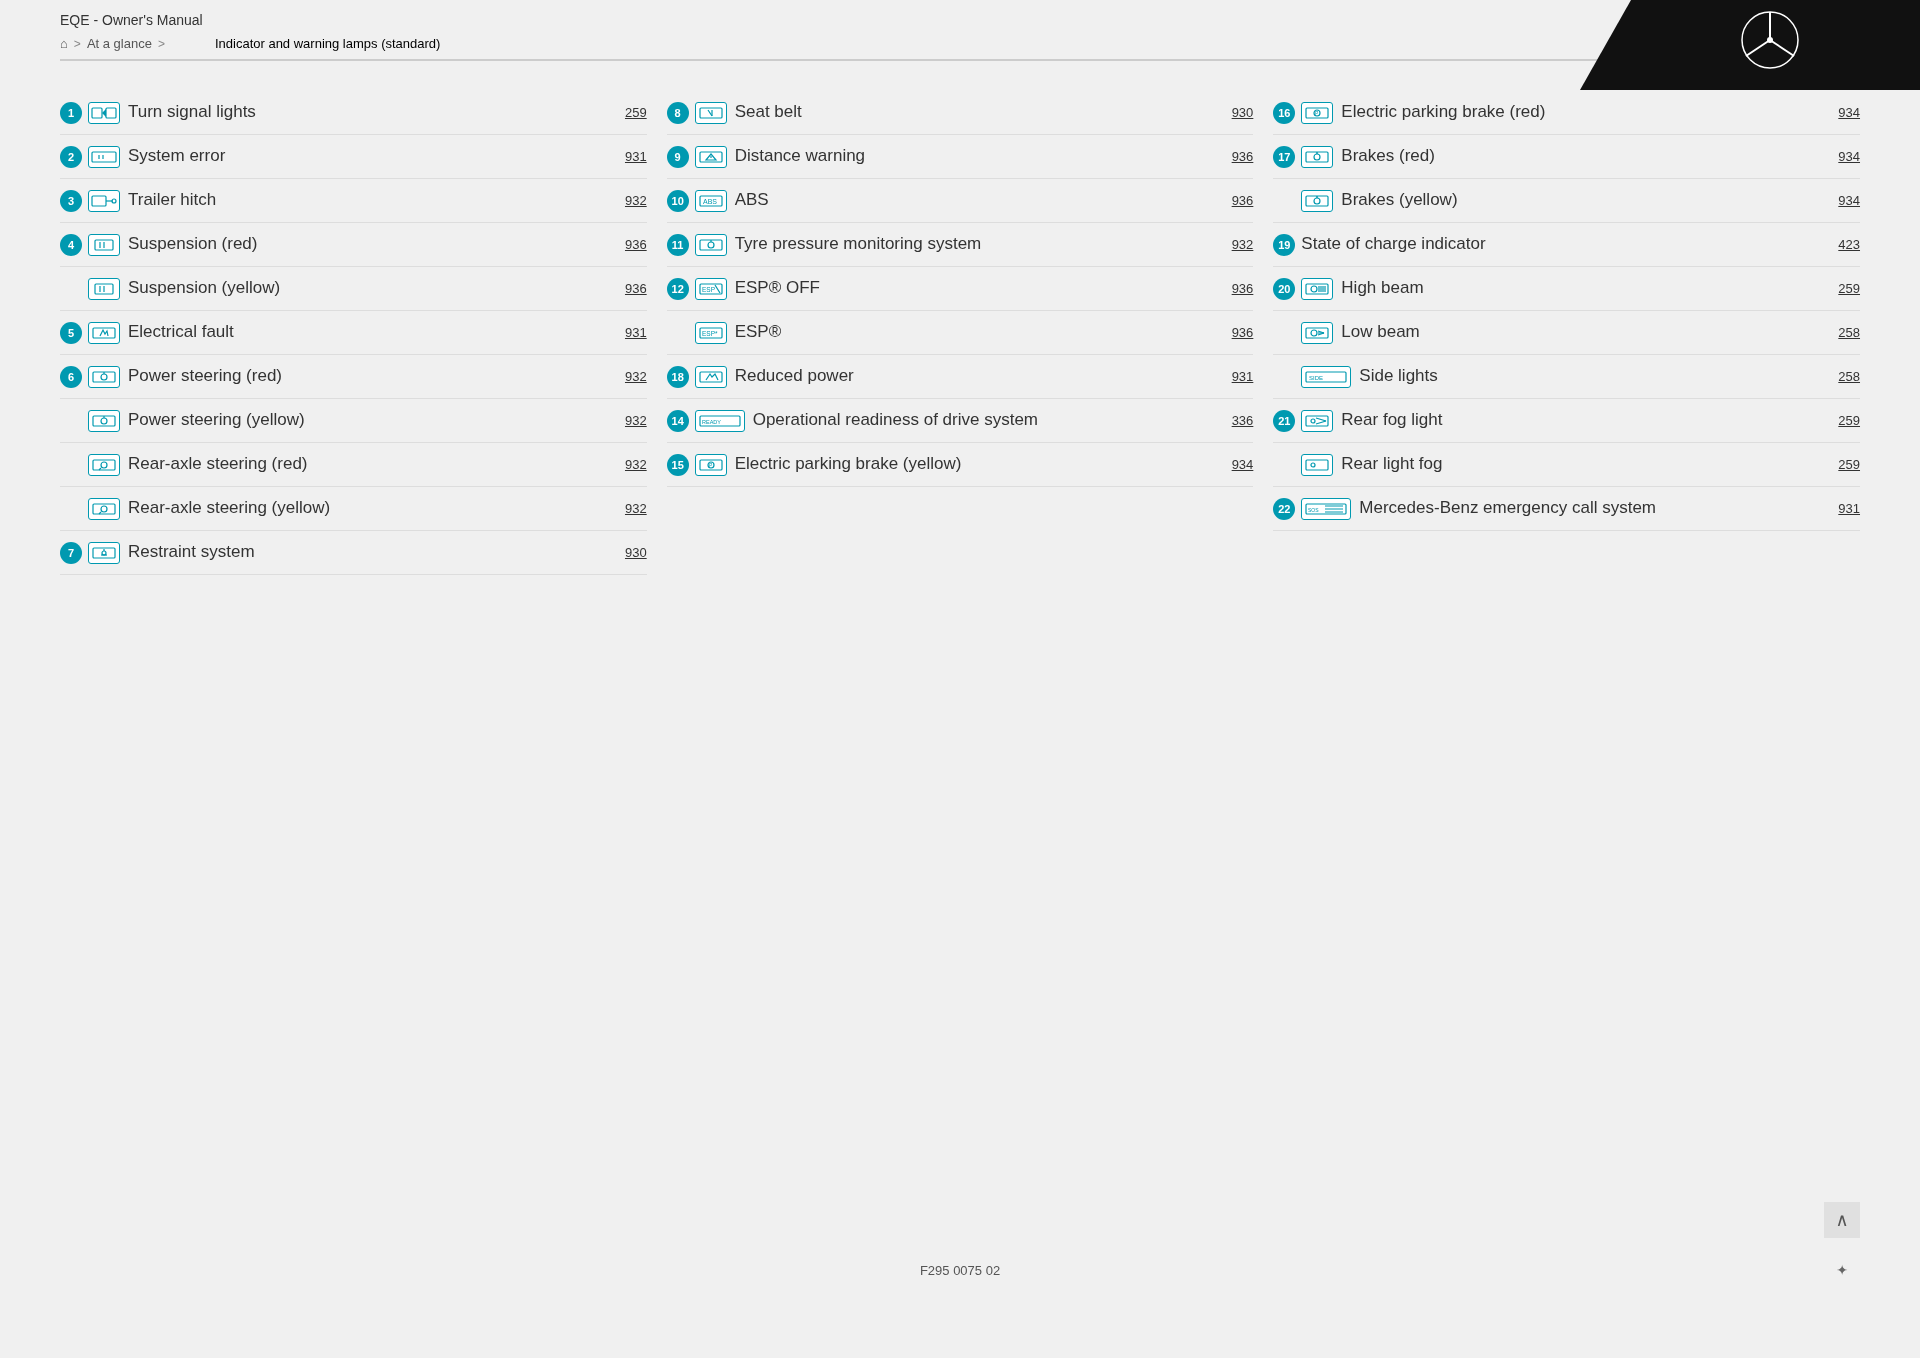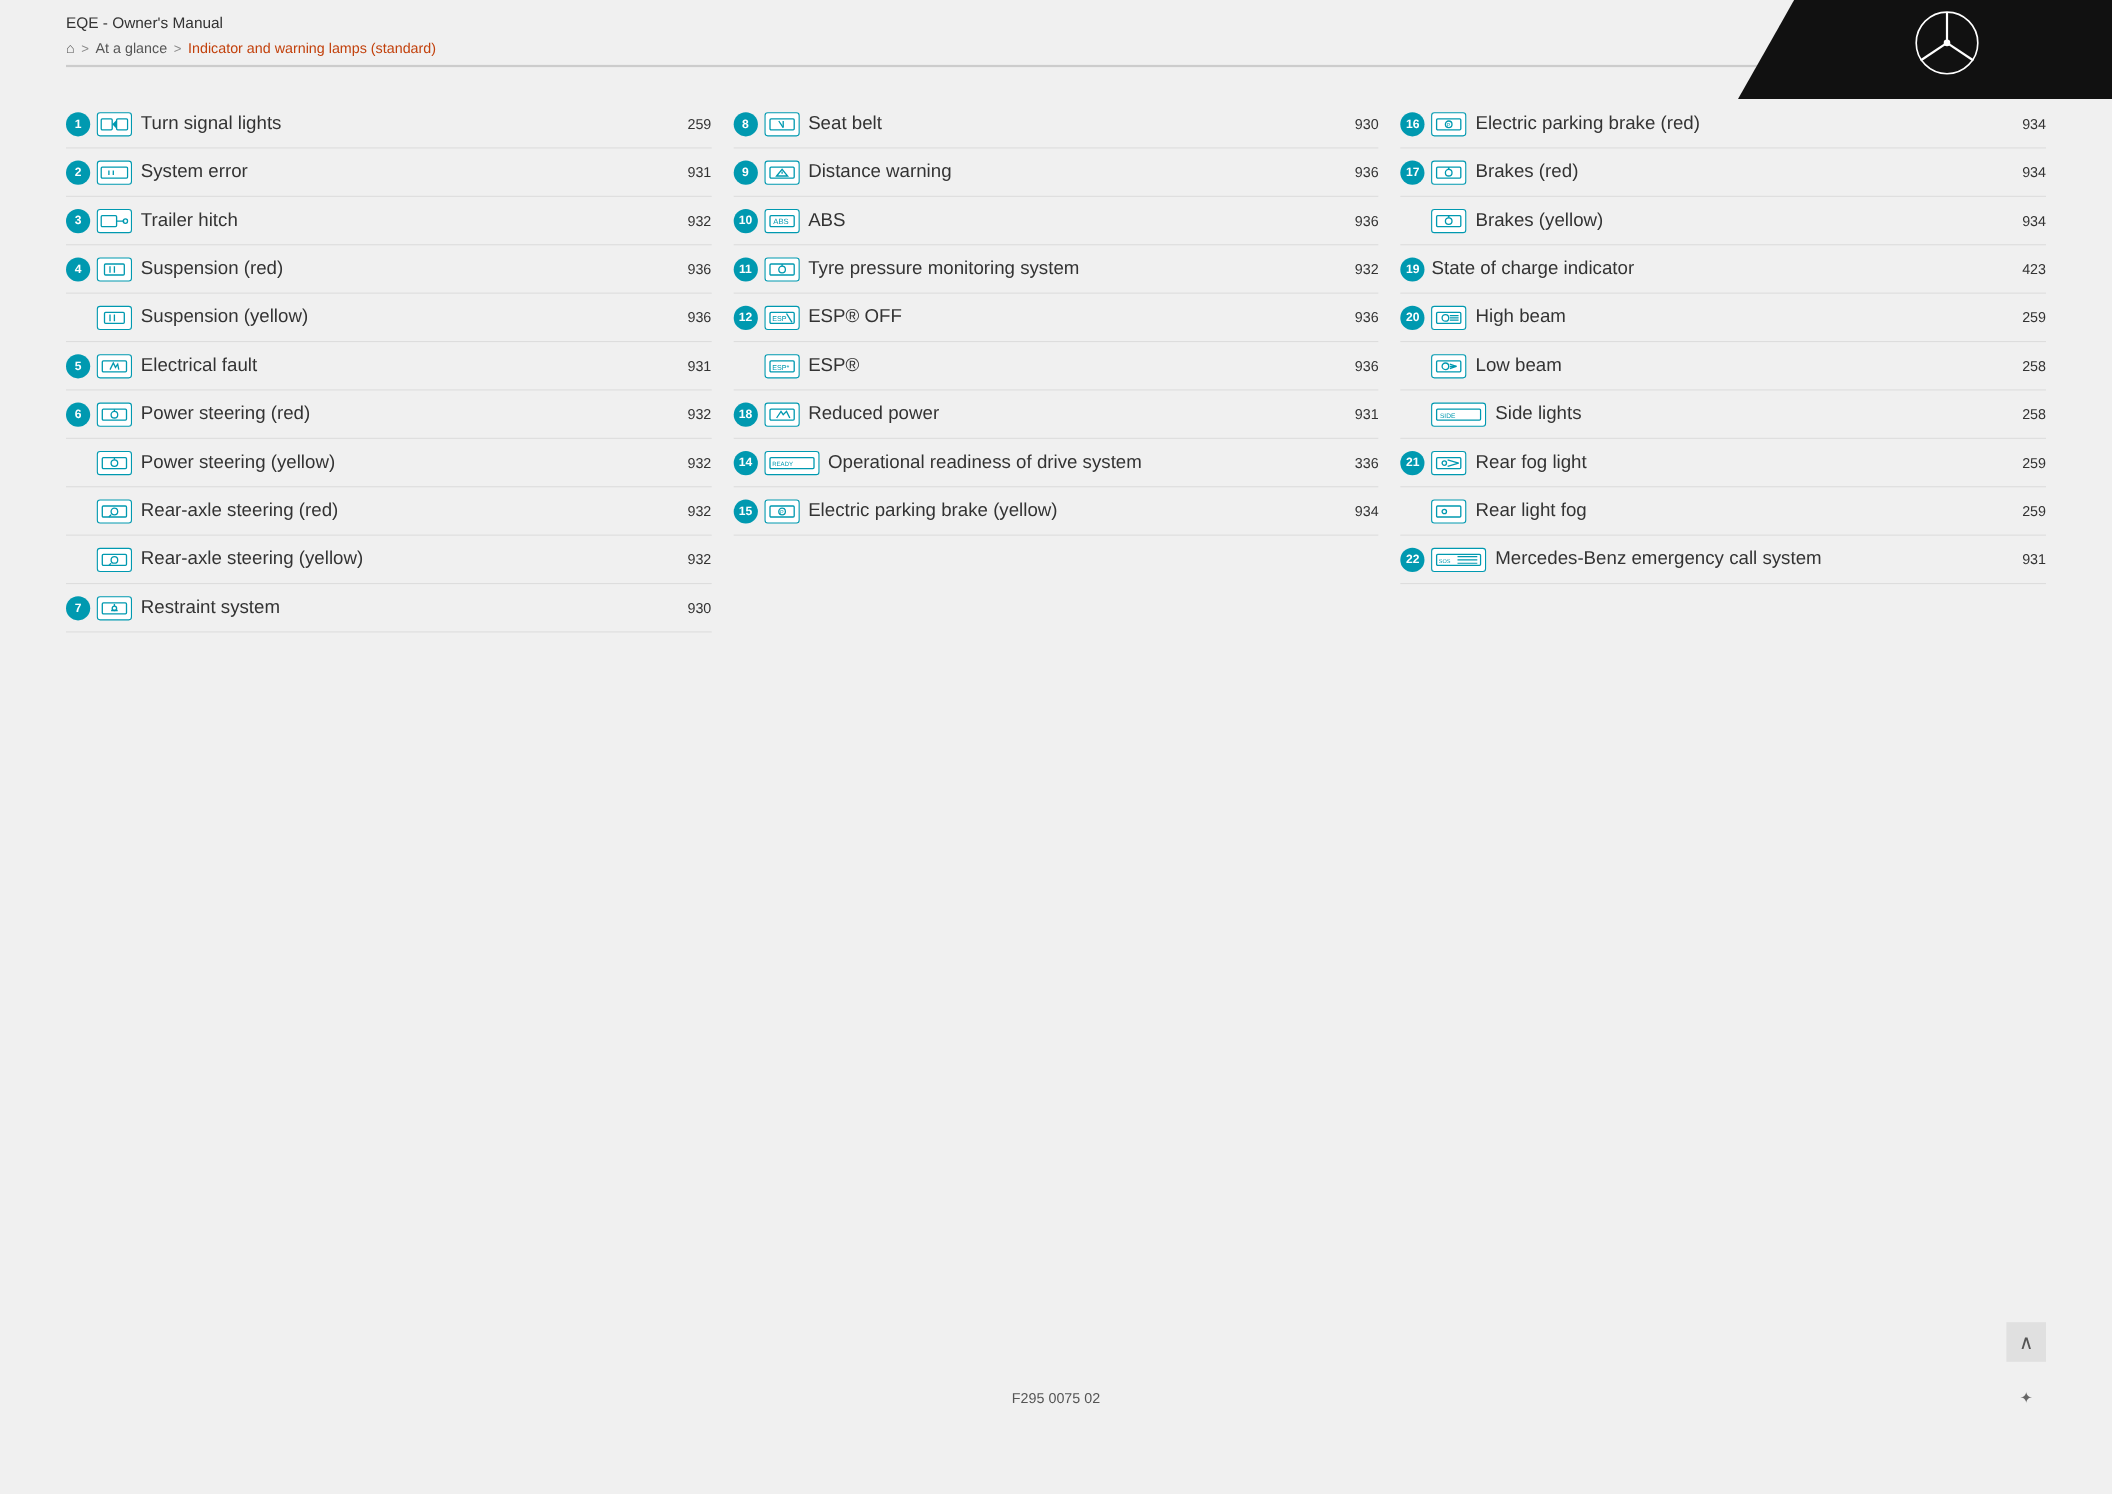--- a/index.html
+++ b/index.html
@@ -26,21 +26,22 @@
       align-items: center;
       font-size: 13px;
       color: #555;
       gap: 6px;
     }
     .breadcrumb-separator {
       color: #888;
       font-size: 12px;
     }
     .breadcrumb-current {
-      color: #c2410c;
+      color: #000000;
+      margin-left: 44px;
     }
     .logo-area {
       position: absolute;
       top: 0;
       right: 0;
       width: 340px;
       height: 90px;
       background: #111;
       display: flex;
       align-items: center;
@@ -114,20 +115,21 @@
       flex: 1;
       font-size: 17px;
       color: #333;
       line-height: 1.3;
     }
     .item-page {
       font-size: 13px;
       color: #333;
       min-width: 40px;
       text-align: right;
+      text-decoration: underline;
     }
     .footer-code {
       text-align: right;
       font-size: 13px;
       color: #555;
       padding: 20px;
       position: absolute;
       bottom: 60px;
       left: 50%;
       transform: translateX(-50%);

